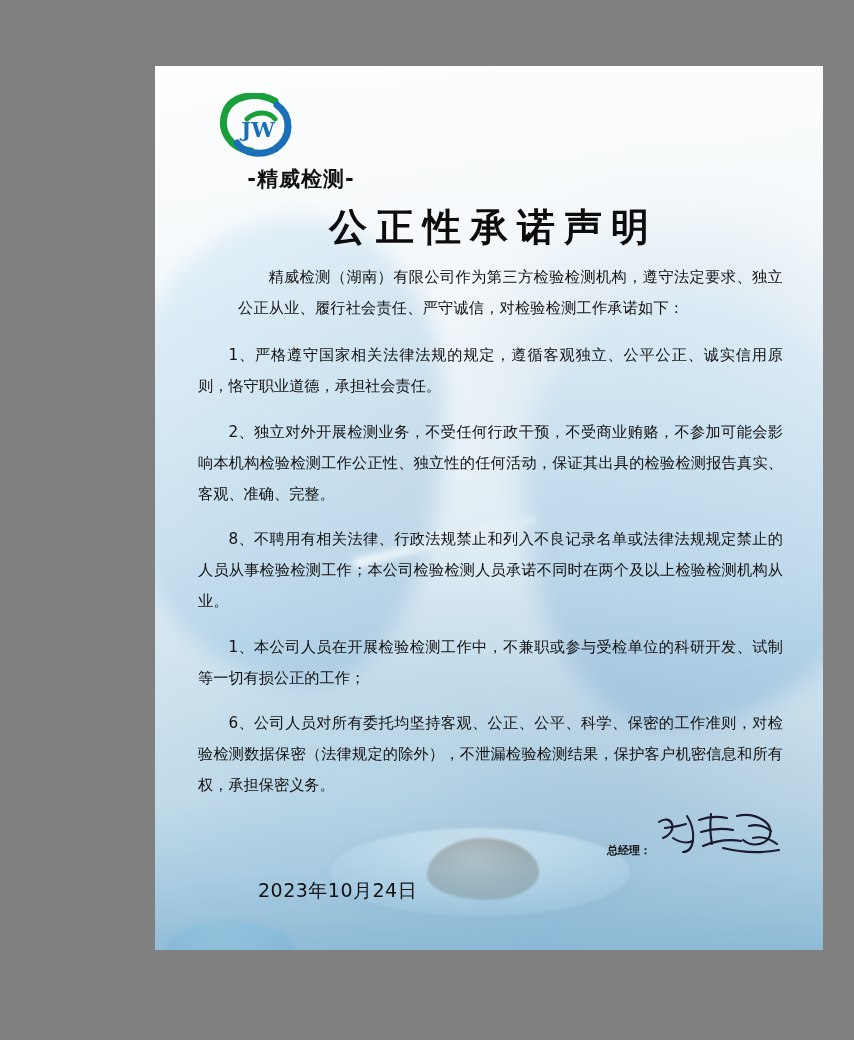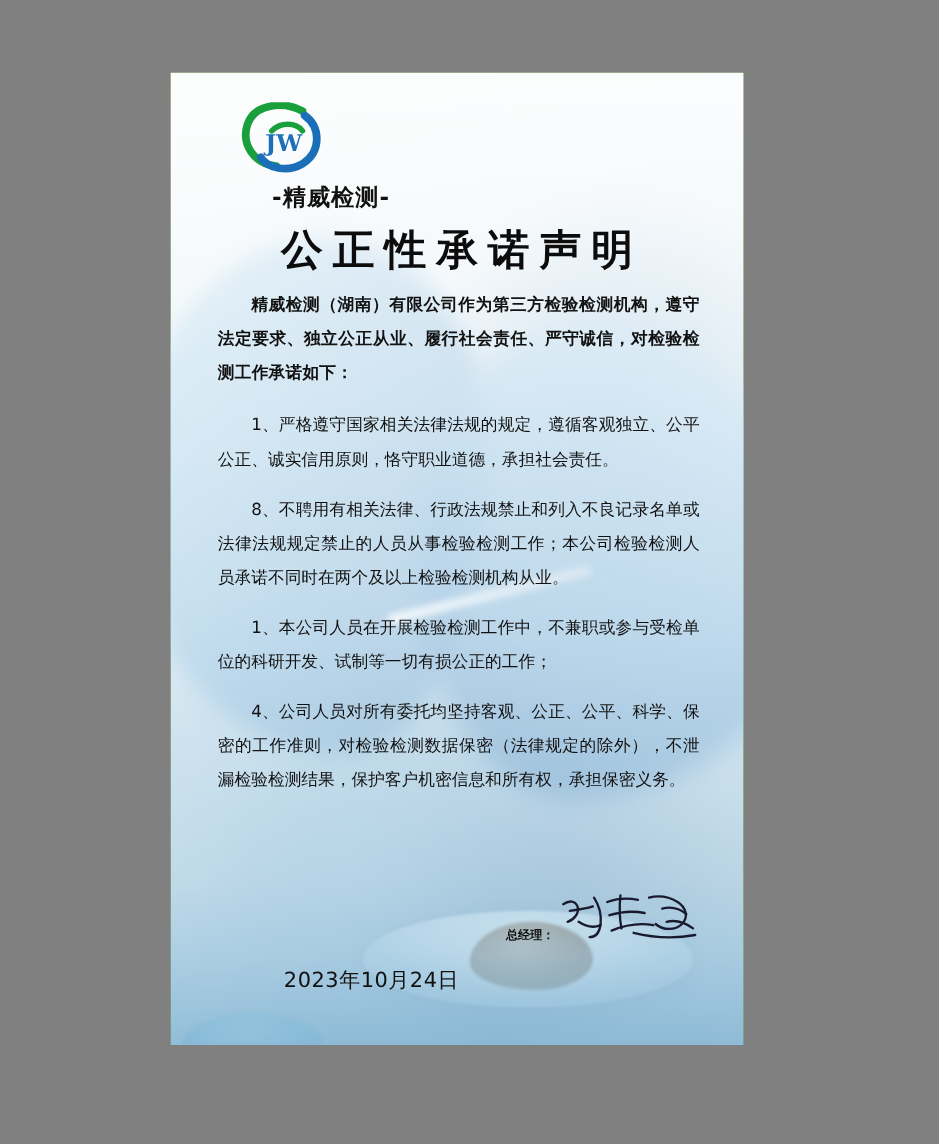--- a/index.html
+++ b/index.html
@@ -15,24 +15,24 @@
     width: 854px;
     height: 1040px;
     background: #808080;
     overflow: hidden;
   }
   
   #poster {
     position: absolute;
     left: 155px;
     top: 66px;
-    width: 521px;
+    width: 668px;
     height: 884px;
     overflow: hidden;
-    background: #4d7c0f;
+    background: #84cc16;
   }
   
   .bg-base {
     position: absolute;
     inset: 0;
     background:
       radial-gradient(ellipse 60% 40% at 30% 78%, rgba(150,195,220,0.85) 0%, rgba(150,195,220,0) 70%),
       radial-gradient(ellipse 50% 35% at 78% 35%, rgba(120,170,205,0.75) 0%, rgba(120,170,205,0) 70%),
       radial-gradient(ellipse 70% 50% at 55% 95%, rgba(95,150,190,0.8) 0%, rgba(95,150,190,0) 75%),
       linear-gradient(170deg, #f4f7f8 0%, #e3eef4 22%, #cfe2ee 42%, #b6d4e6 60%, #a8cbe0 74%, #9cc2d8 88%, #8fb9d2 100%);
@@ -154,24 +154,25 @@
   }
   p.para {
     margin: 0 0 14px 0;
     font-size: 15.2px;
     line-height: 2.05;
     text-align: justify;
     color: #121212;
     font-family: "DejaVu Sans", "Liberation Sans", sans-serif;
   }
   p.lead {
-    font-weight: bold;
+    font-weight: normal;
     text-indent: 2em;
     letter-spacing: 0.2px;
     margin-bottom: 16px;
+    margin-left: 40px;
   }
   p.item {
     text-indent: 2em;
   }
   .sign-row {
     position: absolute;
     left: 43px;
     right: 40px;
     top: 742px;
     display: flex;
@@ -233,23 +234,24 @@
           </svg>
         </div>
         <div class="logo-name">-精威检测-</div>
       </div>
 
       <div class="title">公正性承诺声明</div>
 
       <div class="body-block">
         <p class="para lead">精威检测（湖南）有限公司作为第三方检验检测机构，遵守法定要求、独立公正从业、履行社会责任、严守诚信，对检验检测工作承诺如下：</p>
         <p class="para item">1、严格遵守国家相关法律法规的规定，遵循客观独立、公平公正、诚实信用原则，恪守职业道德，承担社会责任。</p>
+        <p class="para item">2、独立对外开展检测业务，不受任何行政干预，不受商业贿赂，不参加可能会影响本机构检验检测工作公正性、独立性的任何活动，保证其出具的检验检测报告真实、客观、准确、完整。</p>
         <p class="para item">8、不聘用有相关法律、行政法规禁止和列入不良记录名单或法律法规规定禁止的人员从事检验检测工作；本公司检验检测人员承诺不同时在两个及以上检验检测机构从业。</p>
         <p class="para item">1、本公司人员在开展检验检测工作中，不兼职或参与受检单位的科研开发、试制等一切有损公正的工作；</p>
-        <p class="para item">4、公司人员对所有委托均坚持客观、公正、公平、科学、保密的工作准则，对检验检测数据保密（法律规定的除外），不泄漏检验检测结果，保护客户机密信息和所有权，承担保密义务。</p>
+        <p class="para item">6、公司人员对所有委托均坚持客观、公正、公平、科学、保密的工作准则，对检验检测数据保密（法律规定的除外），不泄漏检验检测结果，保护客户机密信息和所有权，承担保密义务。</p>
       </div>
 
       <div class="sign-row">
         <span class="sign-label">总经理：</span>
         <span class="signature">
           <svg viewBox="0 0 130 52" width="130" height="52" aria-hidden="true">
             <g fill="none" stroke="#1a1a2e" stroke-width="2.1" stroke-linecap="round" stroke-linejoin="round">
               <path d="M6 14 C12 10 17 11 19 16 C21 22 16 28 10 30"></path>
               <path d="M12 20 C20 19 27 18 33 16"></path>
               <path d="M20 30 C26 34 33 36 40 33"></path>

